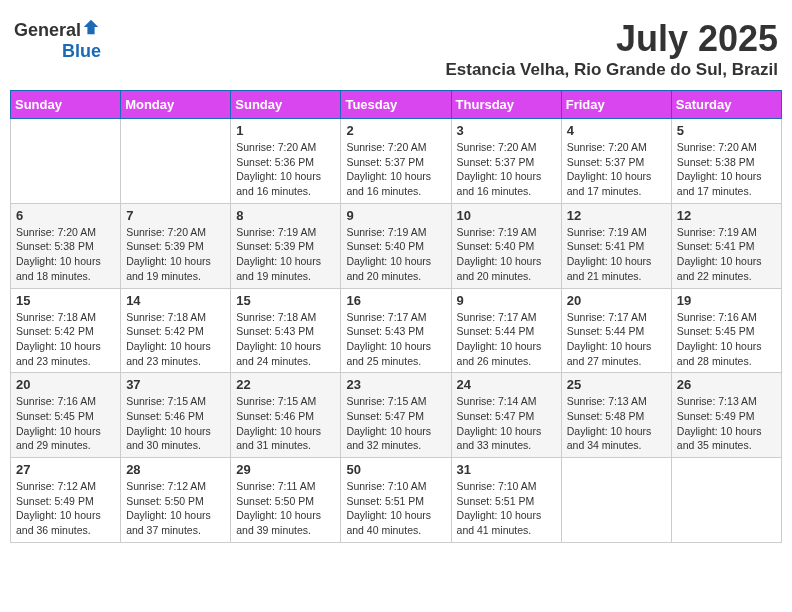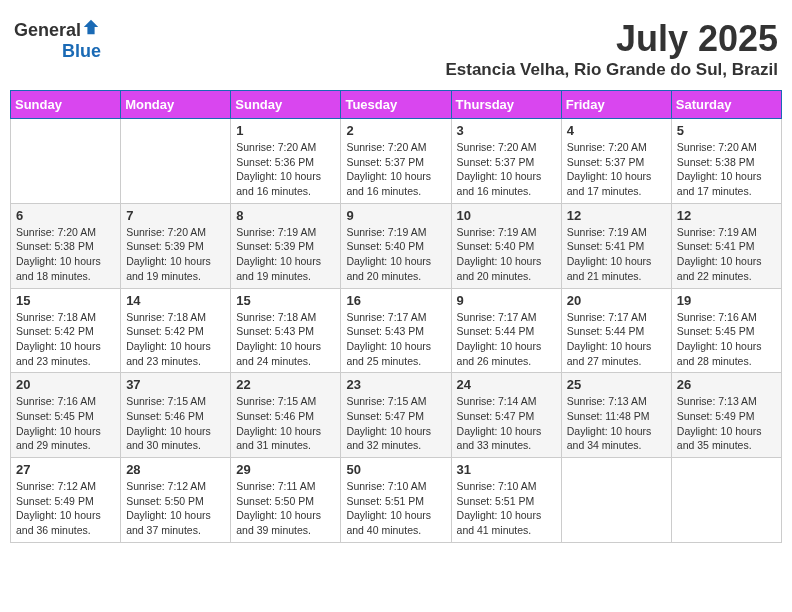--- a/index.html
+++ b/index.html
@@ -268,21 +268,21 @@
         </td>
         <td>
           <span class="day-number">24</span>
           <div class="day-info">Sunrise: 7:14 AM
 Sunset: 5:47 PM
 Daylight: 10 hours and 33 minutes.</div>
         </td>
         <td>
           <span class="day-number">25</span>
           <div class="day-info">Sunrise: 7:13 AM
-Sunset: 11:48 PM
+Sunset: 5:48 PM
 Daylight: 10 hours and 34 minutes.</div>
         </td>
         <td>
           <span class="day-number">26</span>
           <div class="day-info">Sunrise: 7:13 AM
 Sunset: 5:49 PM
 Daylight: 10 hours and 35 minutes.</div>
         </td>
       </tr>
       <tr>

